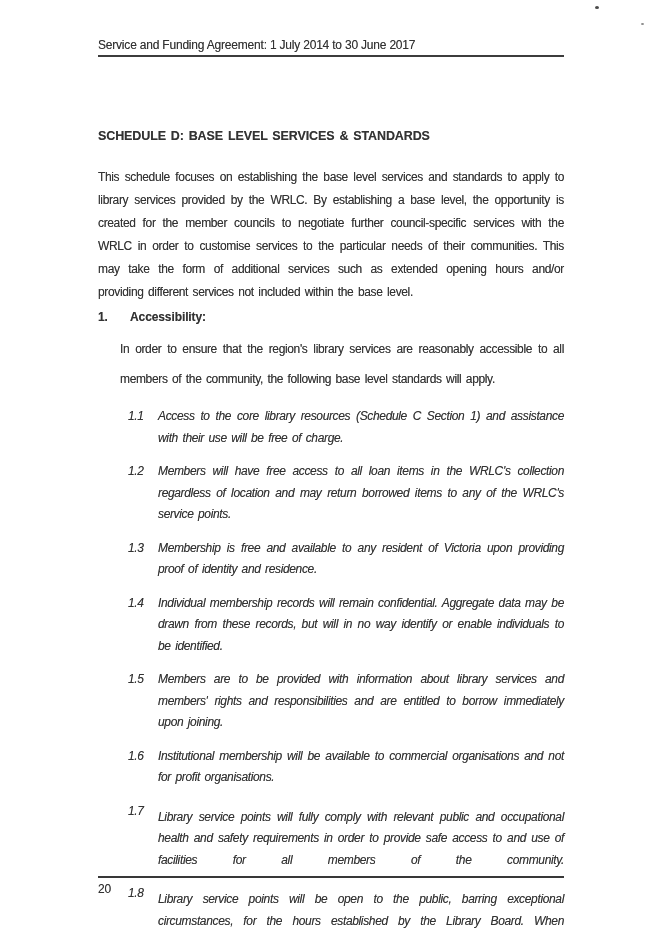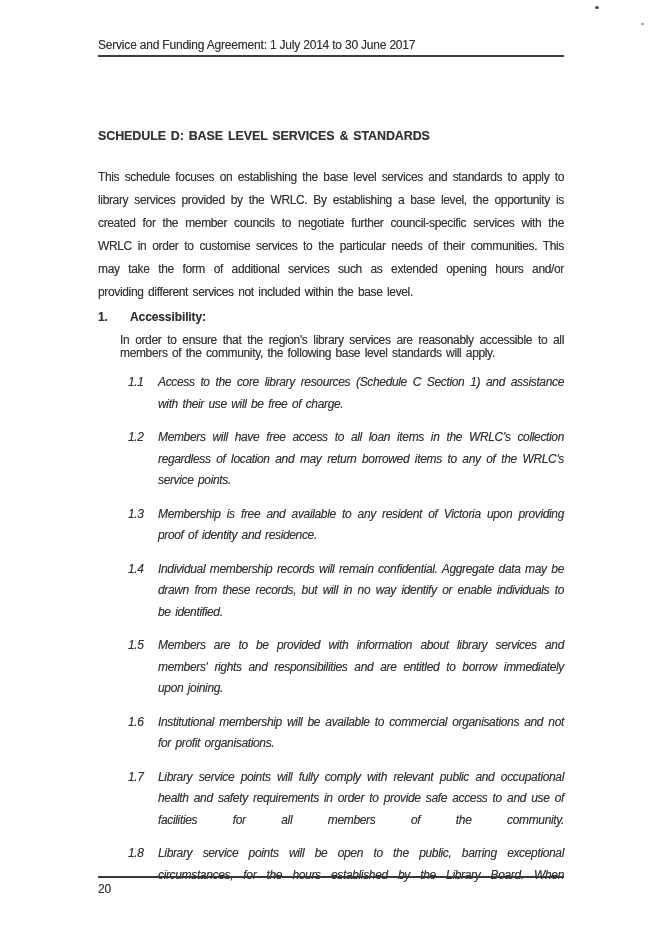--- a/index.html
+++ b/index.html
@@ -49,39 +49,39 @@
 
   .title {
     font-size: 12.5px;
     font-weight: 700;
     letter-spacing: -0.1px;
     margin-bottom: 23px;
     margin-top: 46px;
   }
 
   .justify { text-align: justify; }
-  .justify-last { text-align-last: justify; }
+  .justify-last { text-align-last: justify; margin-top: 6px; }
 
   .intro {
     line-height: 23px;
     margin-bottom: 3px;
   }
 
   .sec-row {
     display: flex;
     margin-bottom: 6px;
     font-weight: 700;
     letter-spacing: -0.1px;
     line-height: 21px;
   }
   .sec-num { flex: 0 0 32px; }
 
   .lead {
     margin-left: 22px;
-    line-height: 13px;
+    line-height: 30px;
     margin-bottom: 12px;
   }
 
   .item {
     display: flex;
     margin: 0 0 12px 30px;
     line-height: 21.5px;
     font-style: italic;
   }
   .item-num { flex: 0 0 30px; }

